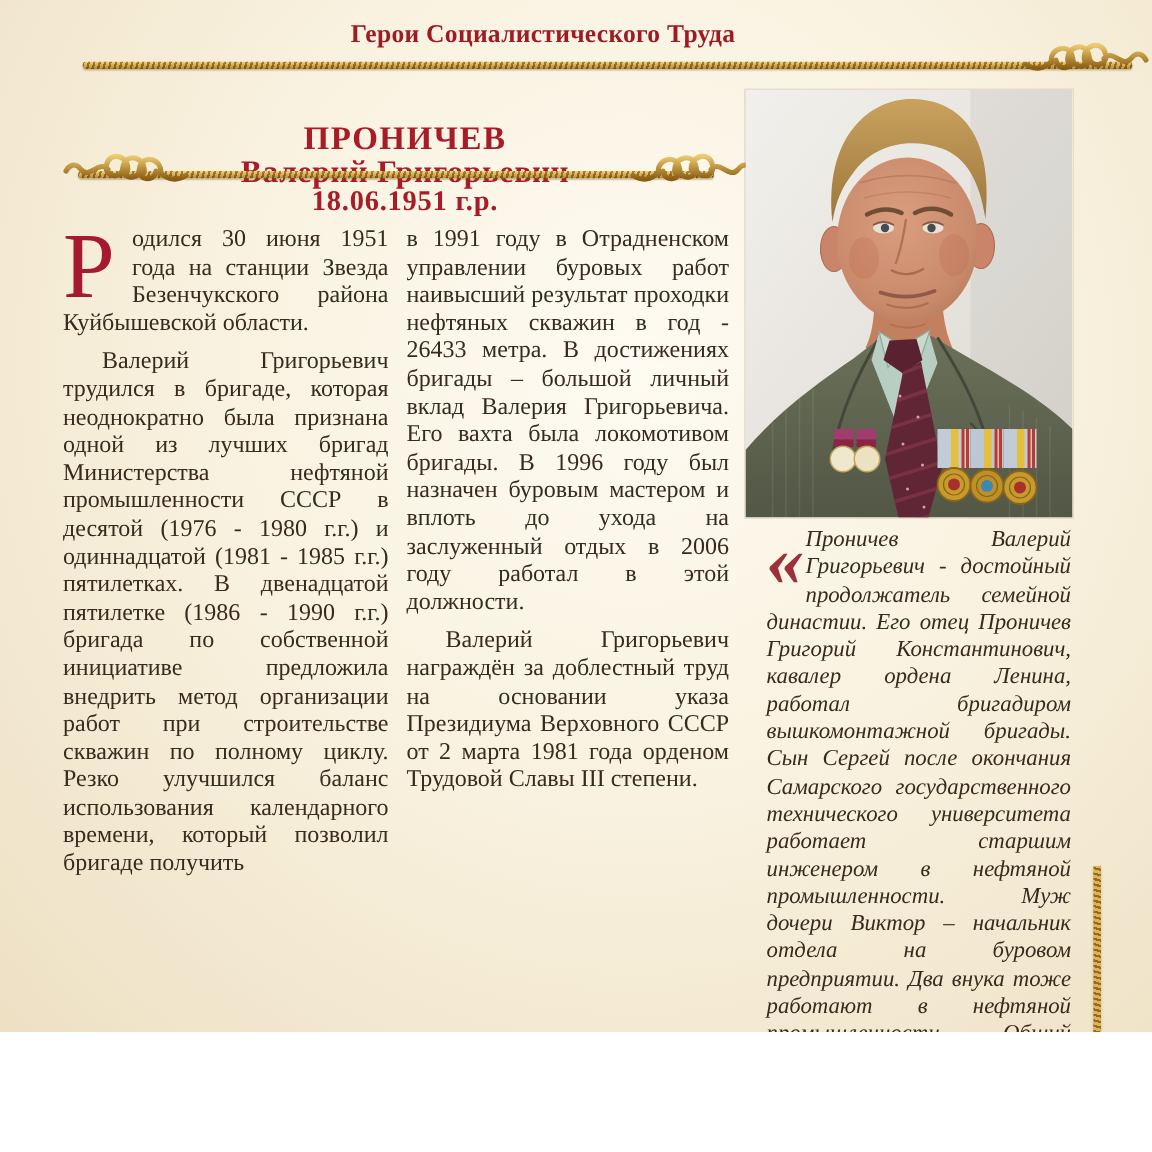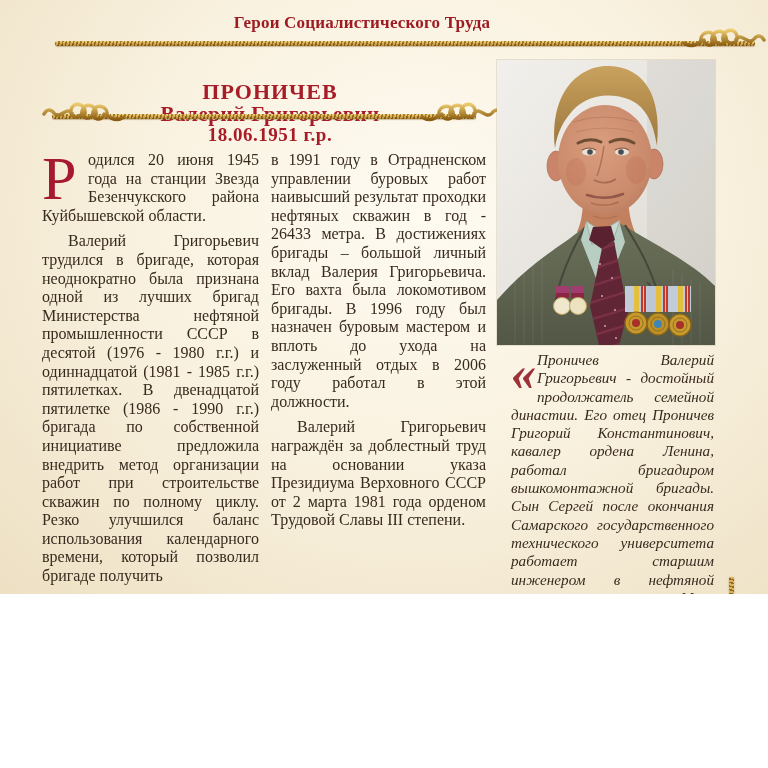--- a/index.html
+++ b/index.html
@@ -1,18 +1,18 @@
 <!DOCTYPE html>
 <html lang="ru"><head>
 <meta charset="utf-8">
 <style>
   html,body{margin:0;padding:0;}
   body{width:768px;height:768px;font-family:"Liberation Serif","DejaVu Serif",serif;}
   .page{
-    position:relative;width:768px;height:594px;overflow:hidden;
+    position:relative;width:768px;height:688px;overflow:hidden;
     background:
       radial-gradient(ellipse at 55% 35%, rgba(255,252,244,.9) 0%, rgba(250,243,226,.6) 48%, rgba(236,222,192,.9) 100%),
       #f7efdb;
   }
   
   .series-title{
     position:absolute;top:13px;left:0;width:724px;text-align:center;
     font-size:17px;font-weight:bold;color:#9d1b23;letter-spacing:.2px;
   }
   .rope{
@@ -230,21 +230,21 @@
         <circle cx="183" cy="265" r="4" fill="#a5302c"></circle>
         <circle cx="139" cy="263" r="7" fill="none" stroke="#8a6418" stroke-width="0.8"></circle>
         <circle cx="161" cy="264" r="7" fill="none" stroke="#8a6418" stroke-width="0.8"></circle>
         <circle cx="183" cy="265" r="7" fill="none" stroke="#8a6418" stroke-width="0.8"></circle>
       </g>
     </g>
   </svg>
 
   <div class="col col1">
     <p class="first">
-      <span class="dropcap">Р</span><span>одился 20 июня 1945 года на станции Звезда Безенчукского района Куйбышевской области.</span>
+      <span class="dropcap">Р</span><span>одился 30 июня 1951 года на станции Звезда Безенчукского района Куйбышевской области.</span>
     </p>
     <p>Валерий Григорьевич трудился в бригаде, которая неоднократно была признана одной из лучших бригад Министерства нефтяной промышленности СССР в десятой (1976 - 1980 г.г.) и одиннадцатой (1981 - 1985 г.г.) пятилетках. В двенадцатой пятилетке (1986 - 1990 г.г.) бригада по собственной инициативе предложила внедрить метод организации работ при строительстве скважин по полному циклу. Резко улучшился баланс использования календарного времени, который позволил бригаде получить</p>
   </div>
 
   <div class="col col2">
     <p class="first">в 1991 году в Отрадненском управлении буровых работ наивысший результат проходки нефтяных скважин в год - 26433 метра. В достижениях бригады – большой личный вклад Валерия Григорьевича. Его вахта была локомотивом бригады. В 1996 году был назначен буровым мастером и вплоть до ухода на заслуженный отдых в 2006 году работал в этой должности.</p>
     <p>Валерий Григорьевич награждён за доблестный труд на основании указа Президиума Верховного СССР от 2 марта 1981 года орденом Трудовой Славы III степени.</p>
   </div>
 
   <div class="quote">

